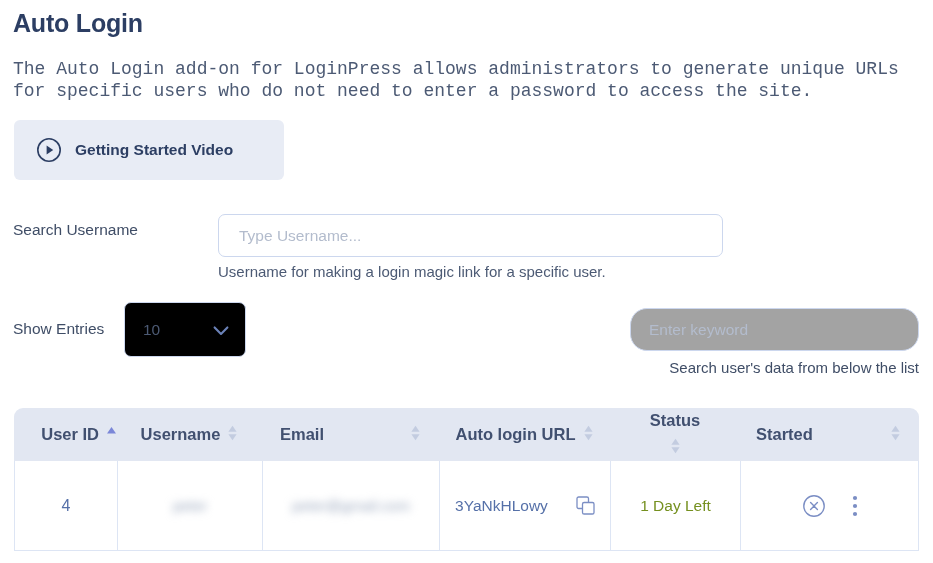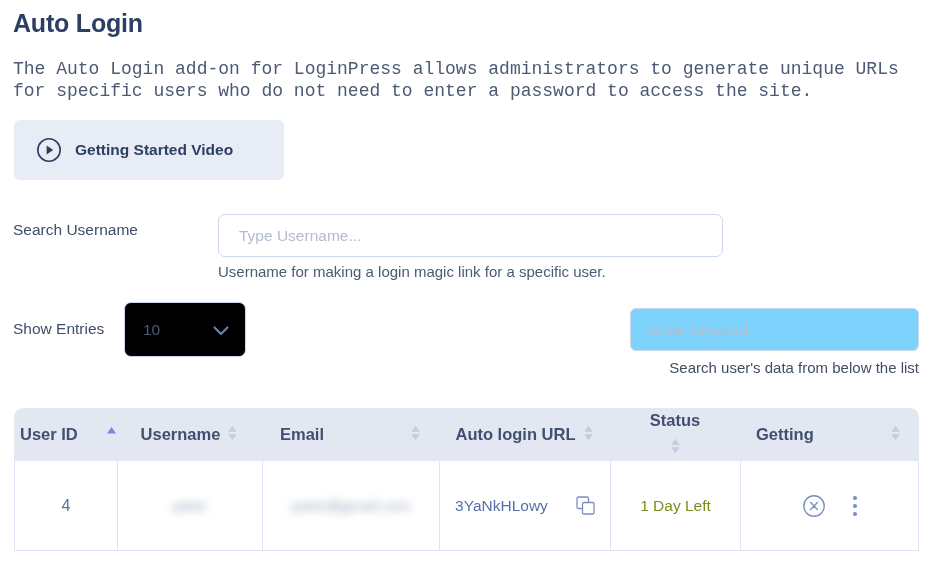--- a/index.html
+++ b/index.html
@@ -144,22 +144,22 @@
     pointer-events: none;
   }
 
   .input-keyword {
     position: absolute;
     left: 630px;
     top: 308px;
     width: 289px;
     height: 43px;
     border: 1px solid #ccd7ee;
-    border-radius: 6px;
-    background: #7dd3fc;
+    border-radius: 17px;
+    background: #a3a3a3;
     padding: 0 18px;
     font-family: "Liberation Sans", sans-serif;
     font-size: 15.5px;
     color: #3f4d66;
     outline: none;
   }
   .input-keyword::placeholder { color: #b3bccd; }
   .hint-keyword {
     position: absolute;
     right: 14px;
@@ -194,21 +194,21 @@
   }
   table.data-table thead th:first-child { border-top-left-radius: 9px; }
   table.data-table thead th:last-child  { border-top-right-radius: 9px; }
 
   .th-inner {
     display: flex;
     align-items: center;
     gap: 7px;
     white-space: nowrap;
   }
-  .th-userid   .th-inner { justify-content: space-between; padding-left: 6px; }
+  .th-userid   .th-inner { justify-content: flex-end; padding-left: 6px; }
   .th-username .th-inner { justify-content: center; }
   .th-email    .th-inner { justify-content: space-between; padding: 0 18px; }
   .th-url      .th-inner { justify-content: center; }
   .th-status   .th-inner { justify-content: center; flex-direction: column; }
   .th-action   .th-inner { justify-content: space-between; padding: 0 18px 0 16px; }
 
   .sort-icon { display: inline-block; width: 11px; flex: 0 0 11px; }
 
   table.data-table tbody td {
     height: 90px;
@@ -375,21 +375,21 @@
               <span class="sort-icon">
                 <svg viewBox="0 0 11 18" width="11" height="18" xmlns="http://www.w3.org/2000/svg">
                   <path d="M5.5 1.8 L9.6 7.7 L1.4 7.7 Z" fill="#c3cce0"></path>
                   <path d="M5.5 16.2 L1.4 10.3 L9.6 10.3 Z" fill="#c3cce0"></path>
                 </svg>
               </span>
             </div>
           </th>
           <th class="th-action">
             <div class="th-inner">
-              <span>Getting</span>
+              <span>Started</span>
               <span class="sort-icon">
                 <svg viewBox="0 0 11 18" width="11" height="18" xmlns="http://www.w3.org/2000/svg">
                   <path d="M5.5 1.8 L9.6 7.7 L1.4 7.7 Z" fill="#c3cce0"></path>
                   <path d="M5.5 16.2 L1.4 10.3 L9.6 10.3 Z" fill="#c3cce0"></path>
                 </svg>
               </span>
             </div>
           </th>
         </tr>
       </thead>

